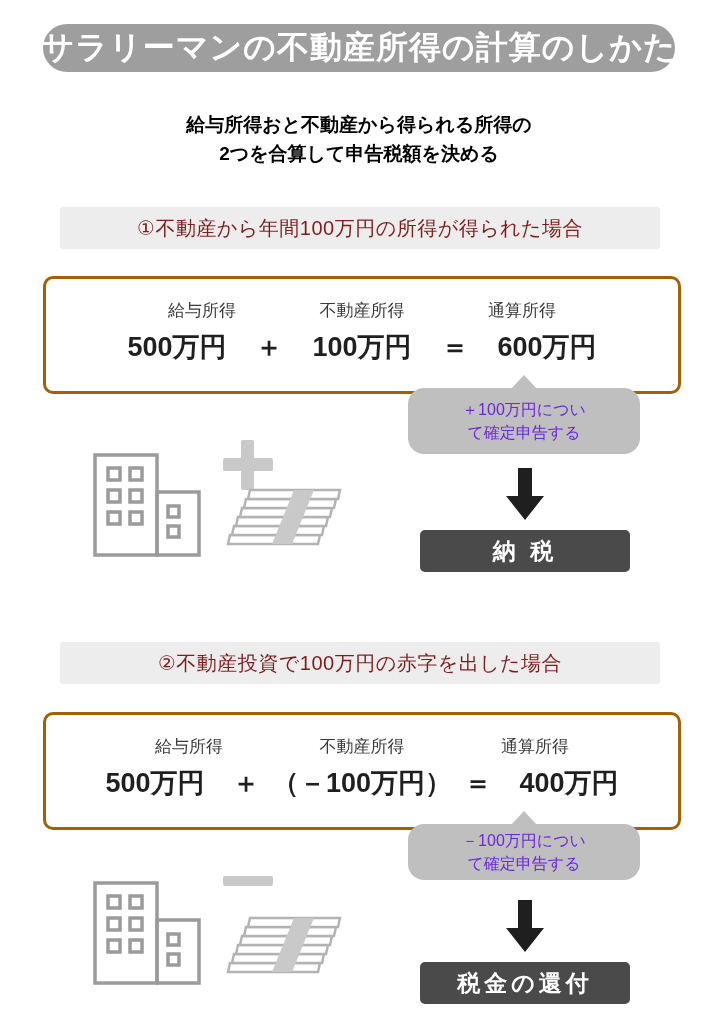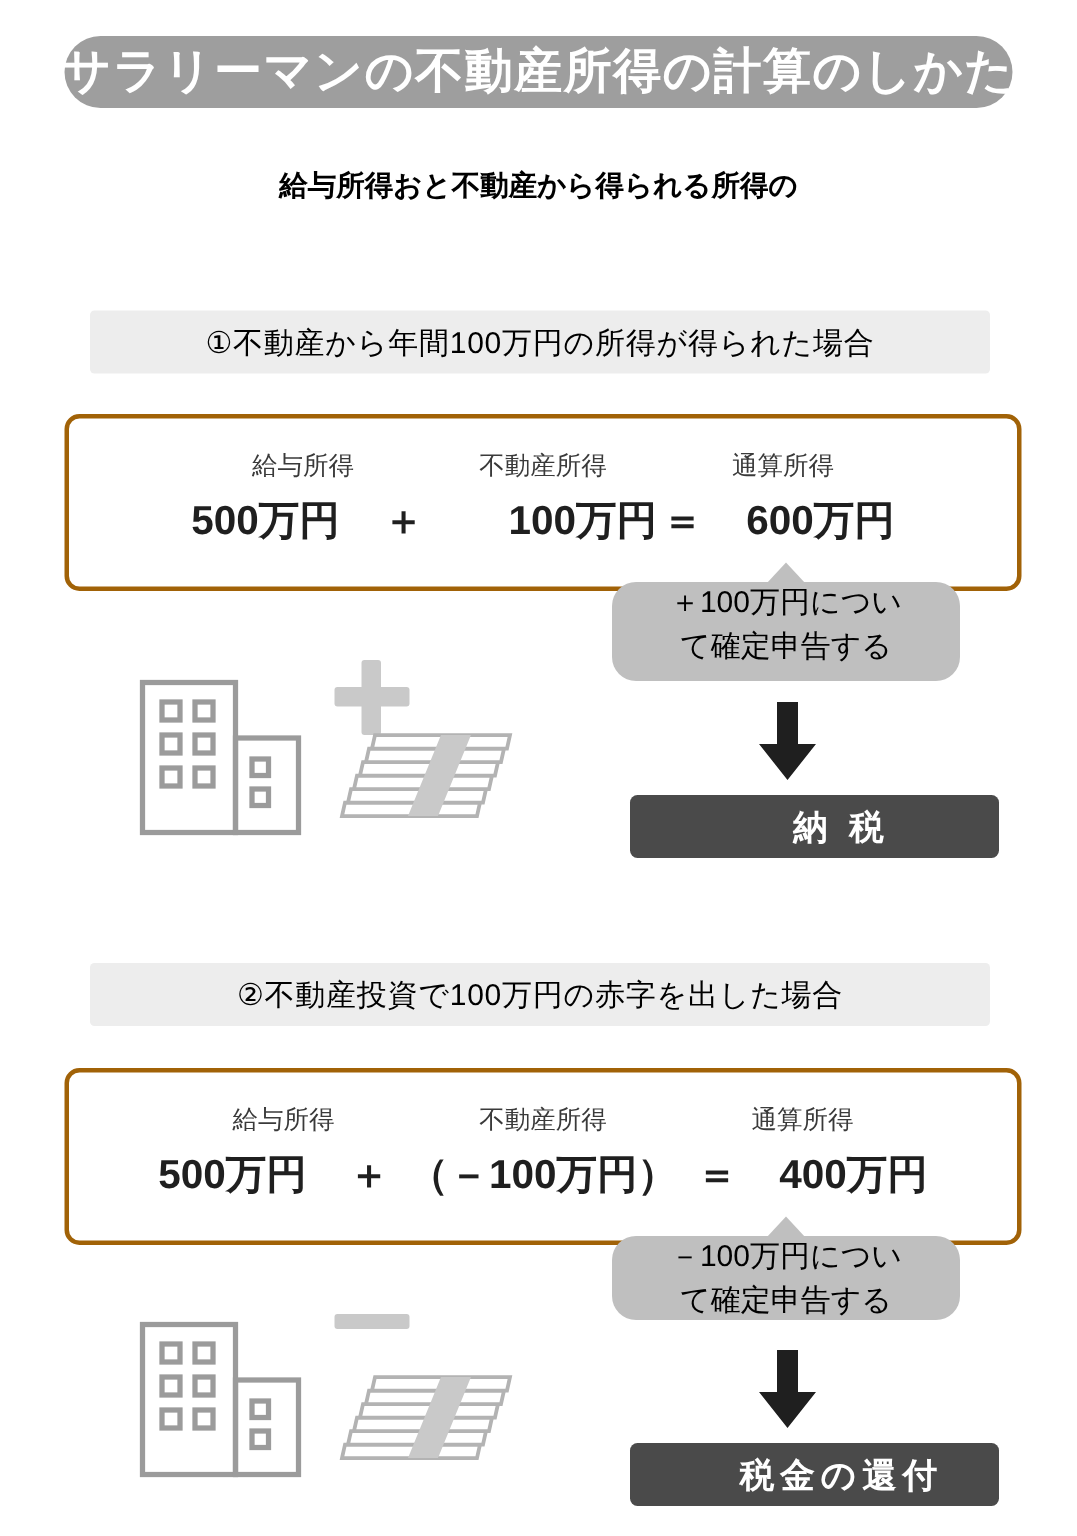--- a/index.html
+++ b/index.html
@@ -59,21 +59,21 @@
   .case-bar {
     position: absolute;
     background: #ededed;
     border-radius: 3px;
     display: flex;
     align-items: center;
     justify-content: center;
   }
   .case-bar .case-text {
     font-size: 20px;
-    color: #000000;
+    color: #7f1d1d;
     letter-spacing: 0.5px;
     white-space: nowrap;
   }
   #case-bar-1 { left: 60px; top: 207px; width: 600px; height: 42px; }
   #case-bar-2 { left: 60px; top: 642px; width: 600px; height: 42px; }
 
   
   .formula-box {
     position: absolute;
     border: 3px solid #a16207;
@@ -109,21 +109,21 @@
   }
   .f-values span { display: inline-block; text-align: center; }
   .op { font-weight: bold; }
 
   
   #formula-box-1 .f-labels .c1 { width: 150px; }
   #formula-box-1 .f-labels .c2 { width: 170px; }
   #formula-box-1 .f-labels .c3 { width: 150px; }
   #formula-box-1 .f-values .c1 { width: 150px; }
   #formula-box-1 .f-values .op1 { width: 34px; }
-  #formula-box-1 .f-values .c2 { width: 152px; text-align: right; }
+  #formula-box-1 .f-values .c2 { width: 152px; }
   #formula-box-1 .f-values .op2 { width: 34px; }
   #formula-box-1 .f-values .c3 { width: 150px; }
 
   
   #formula-box-2 .f-labels .c1 { width: 150px; }
   #formula-box-2 .f-labels .c2 { width: 196px; }
   #formula-box-2 .f-labels .c3 { width: 150px; }
   #formula-box-2 .f-values .c1 { width: 150px; }
   #formula-box-2 .f-values .op1 { width: 32px; }
   #formula-box-2 .f-values .c2 { width: 200px; }
@@ -131,24 +131,25 @@
   #formula-box-2 .f-values .c3 { width: 150px; }
 
   
   .bubble {
     position: absolute;
     background: #bfbfbf;
     border-radius: 16px;
     display: flex;
     flex-direction: column;
     align-items: center;
+    justify-content: center;
     text-align: center;
-    font-size: 20px;
+    font-size: 16px;
     line-height: 1.45;
-    color: #000000;
+    color: #6d28d9;
   }
   .bubble .tail {
     position: absolute;
     top: -13px;
     left: 50%;
     margin-left: -13px;
     width: 0;
     height: 0;
     border-left: 13px solid transparent;
     border-right: 13px solid transparent;
@@ -165,21 +166,20 @@
   }
 
   
   .result-btn {
     position: absolute;
     background: #4a4a4a;
     border-radius: 5px;
     display: flex;
     align-items: center;
     justify-content: center;
-    padding-left: 36px;
   }
   .result-btn .result-text {
     color: #ffffff;
     font-size: 23px;
     font-weight: bold;
     letter-spacing: 4px;
   }
   #result-btn-1 { left: 420px; top: 530px; width: 210px; height: 42px; }
   #result-btn-2 { left: 420px; top: 962px; width: 210px; height: 42px; }
 
@@ -192,20 +192,21 @@
 <body>
 
 <div class="page">
 
   <div class="title-bar">
     <span class="title-text">サラリーマンの不動産所得の計算のしかた</span>
   </div>
 
   <div class="lead">
     <div>給与所得おと不動産から得られる所得の</div>
+    <div>2つを合算して申告税額を決める</div>
   </div>
 
   <div class="case-bar" id="case-bar-1">
     <span class="case-text">①不動産から年間100万円の所得が得られた場合</span>
   </div>
 
   <div class="formula-box" id="formula-box-1">
     <div class="f-labels">
       <span class="c1">給与所得</span>
       <span class="c2">不動産所得</span>

